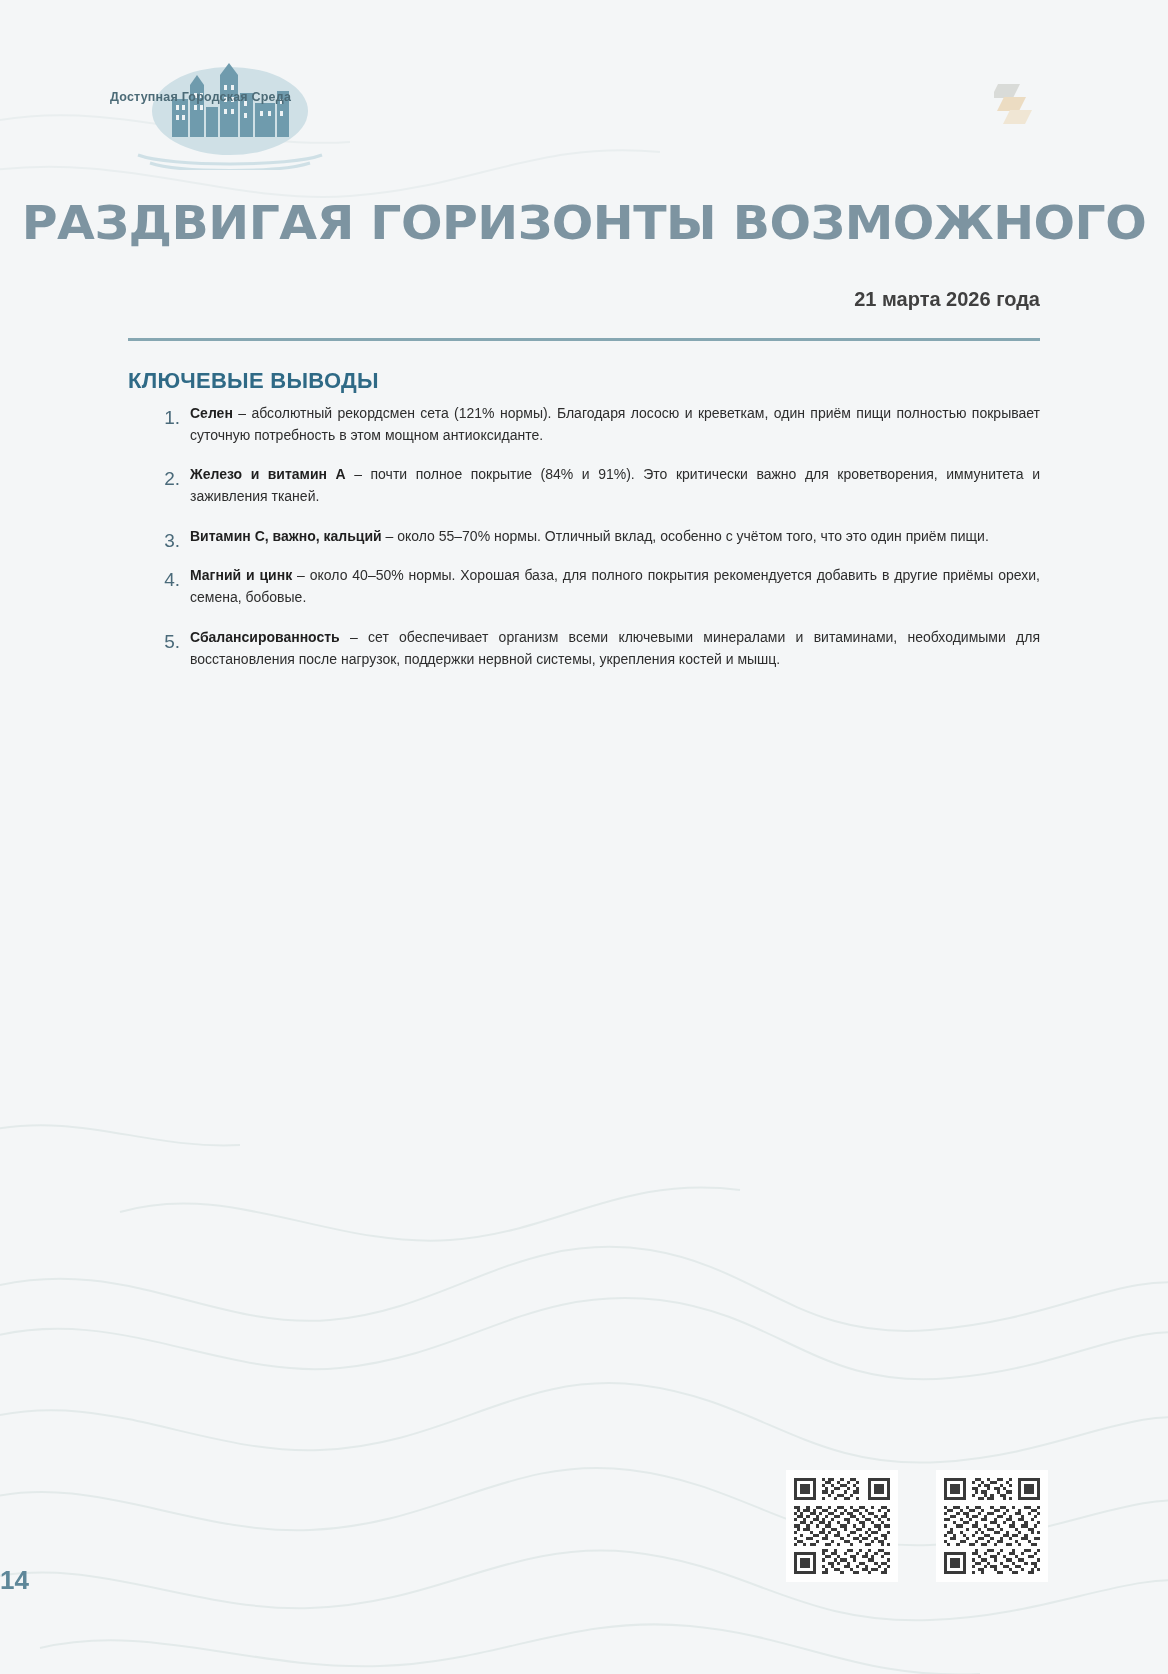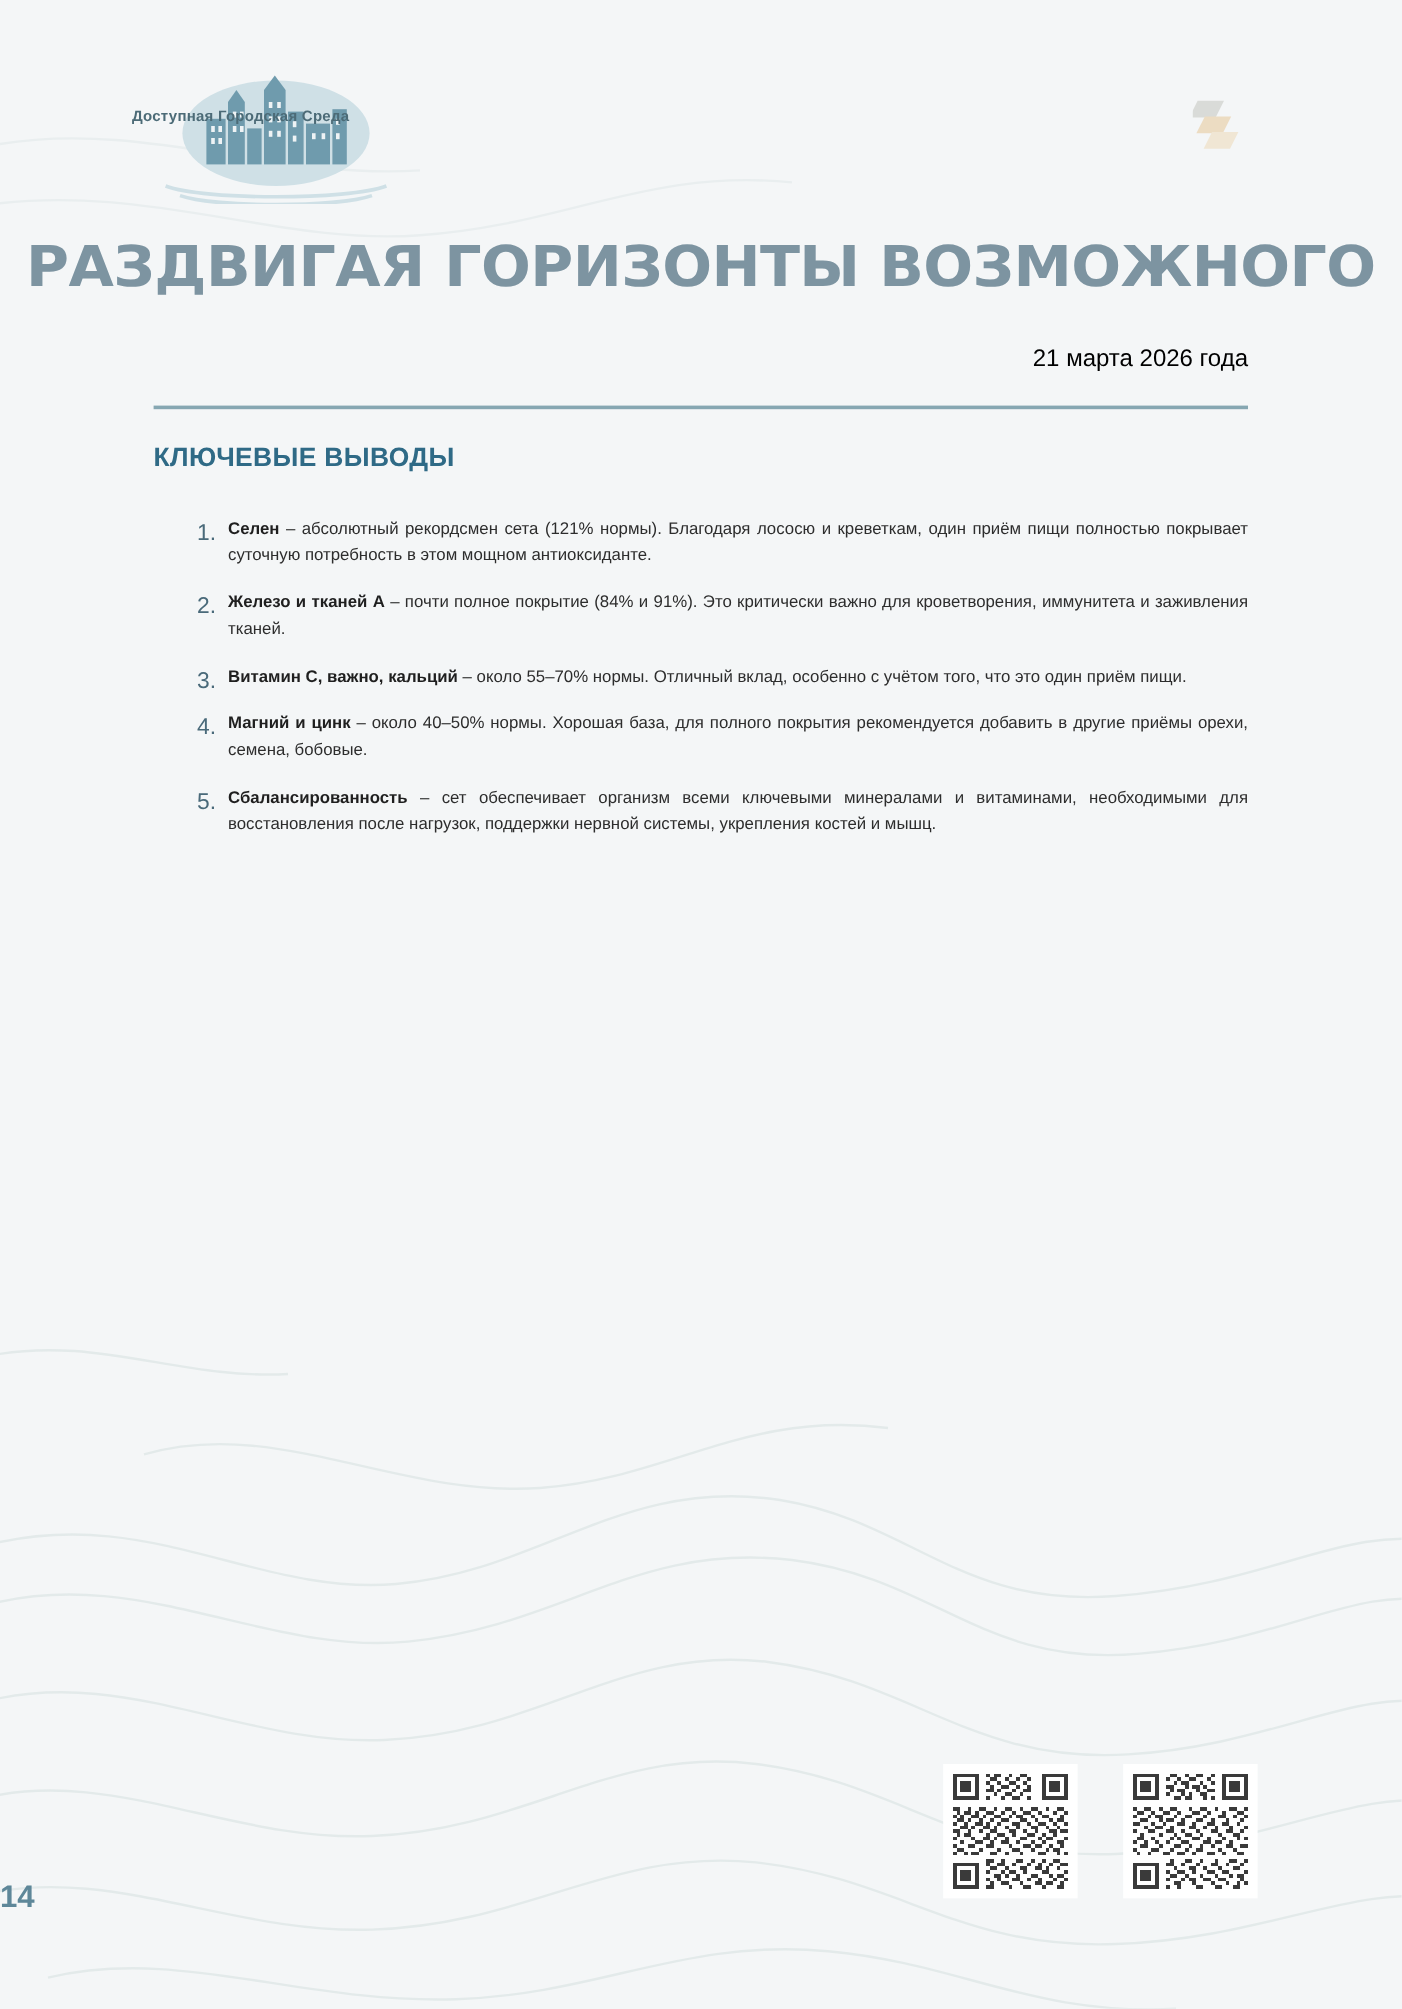--- a/index.html
+++ b/index.html
@@ -99,21 +99,22 @@
     font-size: 47px;
     letter-spacing: -0.5px;
     color: #7d94a1;
     transform: scaleX(1.04);
   }
   .doc-date {
     position: absolute;
     right: 128px;
     top: 288px;
     font-size: 20px;
-    color: #000000;
+    color: #404040;
+    font-weight: bold;
   }
   .rule {
     position: absolute;
     left: 128px;
     top: 338px;
     width: 912px;
     height: 3px;
     background: #86a7b2;
   }
 
@@ -122,21 +123,21 @@
     position: absolute;
     left: 128px;
     top: 368px;
     width: 912px;
   }
   .section-title {
     font-size: 22px;
     font-weight: bold;
     color: #2f6a86;
     letter-spacing: 0.3px;
-    margin-bottom: 36px;
+    margin-bottom: 9px;
   }
   ol.findings {
     margin: 0;
     padding: 0 0 0 62px;
     list-style: none;
     counter-reset: f;
   }
   ol.findings > li {
     counter-increment: f;
     position: relative;
@@ -265,21 +266,21 @@
   </div>
 
   <div class="title">РАЗДВИГАЯ ГОРИЗОНТЫ ВОЗМОЖНОГО</div>
   <div class="doc-date">21 марта 2026 года</div>
   <div class="rule"></div>
 
   <div class="content">
     <div class="section-title">КЛЮЧЕВЫЕ ВЫВОДЫ</div>
     <ol class="findings" id="findings-list">
         <li><b>Селен</b><span> – абсолютный рекордсмен сета (121% нормы). Благодаря лососю и креветкам, один приём пищи полностью покрывает суточную потребность в этом мощном антиоксиданте.</span></li>
-        <li><b>Железо и тканей А</b><span> – почти полное покрытие (84% и 91%). Это критически важно для кроветворения, иммунитета и заживления тканей.</span></li>
+        <li><b>Железо и витамин А</b><span> – почти полное покрытие (84% и 91%). Это критически важно для кроветворения, иммунитета и заживления тканей.</span></li>
         <li><b>Витамин C, важно, кальций</b><span> – около 55–70% нормы. Отличный вклад, особенно с учётом того, что это один приём пищи.</span></li>
         <li><b>Магний и цинк</b><span> – около 40–50% нормы. Хорошая база, для полного покрытия рекомендуется добавить в другие приёмы орехи, семена, бобовые.</span></li>
         <li><b>Сбалансированность</b><span> – сет обеспечивает организм всеми ключевыми минералами и витаминами, необходимыми для восстановления после нагрузок, поддержки нервной системы, укрепления костей и мышц.</span></li>
       </ol>
   </div>
 
   <div class="page-number">14</div>
 
   <div class="qr-wrap">
     <svg class="qr" viewBox="0 0 33 33" shape-rendering="crispEdges">

